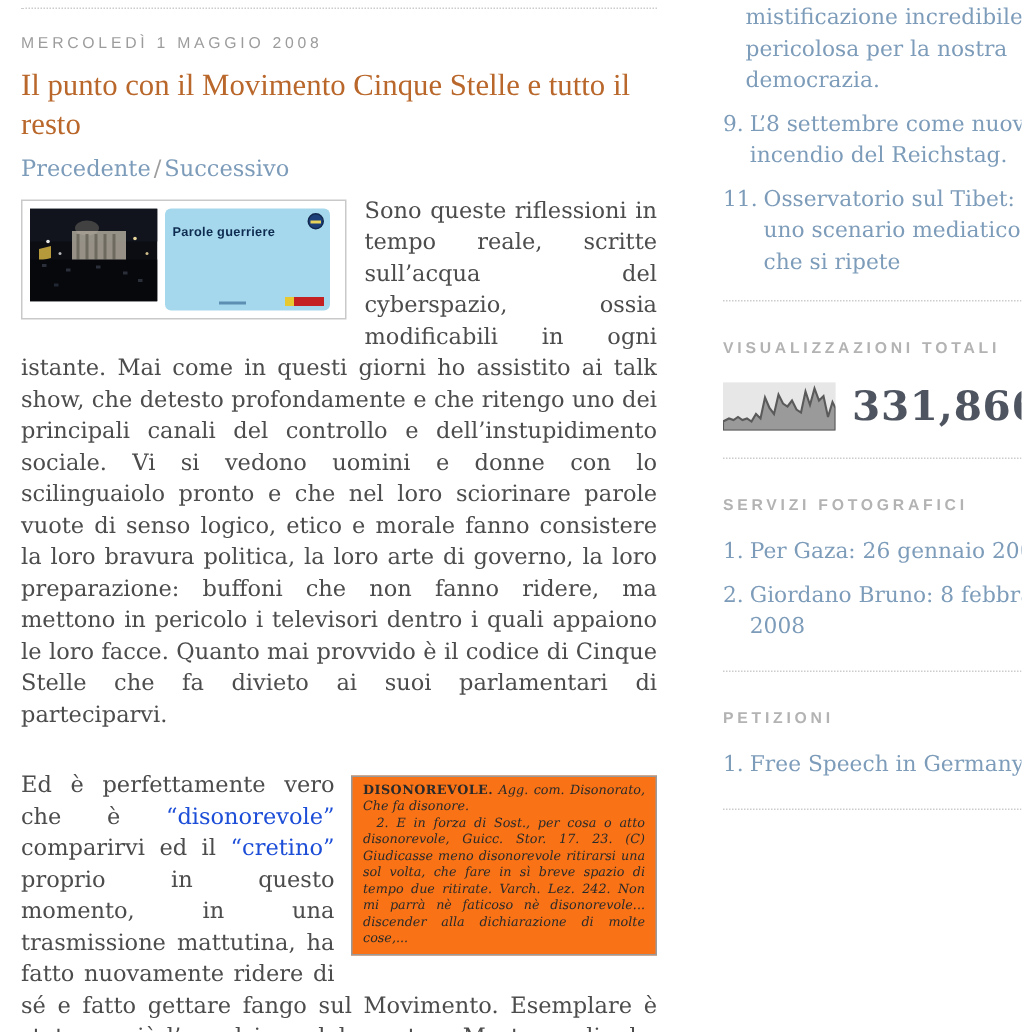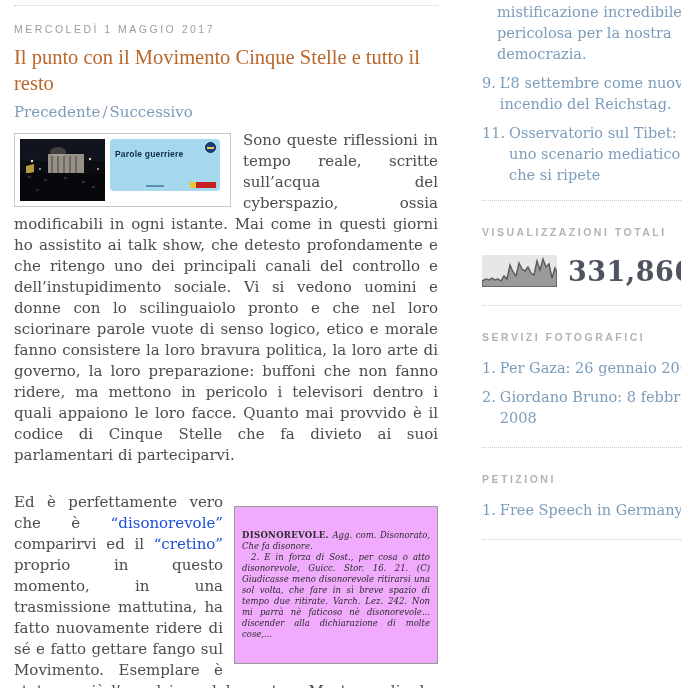--- a/index.html
+++ b/index.html
@@ -26,21 +26,21 @@
   .para{margin:0 0 26px 0;}
   .para a{color:#1d4ed8;text-decoration:none;cursor:pointer;}
 
   
   .thumb{
     float:left;width:205px;border:1px solid #c9c9c9;background:#fff;
     padding:5px;margin:3px 12px 6px 0;display:flex;gap:5px;cursor:pointer;
   }
   .thumb-photo{width:85px;height:62px;display:block;}
   .thumb-panel{
-    width:110px;height:52px;background:#a5d8ec;border-radius:4px;
+    width:110px;height:68px;background:#a5d8ec;border-radius:4px;
     padding:3px 5px;box-sizing:border-box;position:relative;overflow:hidden;
   }
   .panel-title{
     font-family:"Liberation Sans",sans-serif;font-weight:bold;
     font-size:8.5px;color:#0d2b50;letter-spacing:0.2px;
   }
   .panel-line{height:2px;background:rgba(20,70,120,0.55);margin:2.5px 0;border-radius:1px;}
   .panel-badge{
     position:absolute;top:3px;right:4px;width:11px;height:11px;border-radius:50%;
     background:#1c3f7a;border:1px solid #11294f;box-sizing:border-box;
@@ -54,22 +54,22 @@
   .panel-logo::before{
     content:"";position:absolute;left:0;top:0;width:6px;height:6px;background:#e8c830;
   }
   .panel-sign{
     position:absolute;bottom:4px;left:36px;width:18px;height:2px;
     background:rgba(20,70,120,0.5);
   }
 
   
   .dict{
-    float:right;width:188px;margin:14px 0 8px 11px;border:1px solid #9a9a9a;
-    background:#f0abfc;padding:23px 7px;font-size:8.5px;line-height:11px;
+    float:right;width:188px;margin:4px 0 8px 11px;border:1px solid #9a9a9a;
+    background:#f97316;padding:4px 7px;font-size:8.5px;line-height:11px;
     text-align:justify;color:#2a2a2a;
   }
   .dict .word{font-weight:bold;letter-spacing:0.3px;}
   .dict .def{font-style:italic;}
   .dict .dbody{display:block;text-indent:9px;font-style:italic;}
 
   
   .sidebar{
     position:absolute;left:482px;top:0;width:223px;
     font-size:14.5px;line-height:21px;color:#7d9cba;
@@ -90,21 +90,21 @@
     font-size:27px;font-weight:bold;color:#4e5560;letter-spacing:0.5px;
     font-family:"DejaVu Serif",serif;
   }
 </style>
 </head>
 <body>
 
 <div class="main">
   <div class="top-rule"></div>
 
-  <div class="post-date">MERCOLEDÌ 1 MAGGIO 2017</div>
+  <div class="post-date">MERCOLEDÌ 1 MAGGIO 2008</div>
 
   <h1 class="post-title" style="font-weight:normal;margin-bottom:0;">Il punto con il Movimento Cinque Stelle e tutto il resto</h1>
 
   <div class="post-nav">
     <a>Precedente</a><span class="sep">/</span><a>Successivo</a>
   </div>
 
   <div class="post-body">
 
     <p class="para">
@@ -147,21 +147,21 @@
           </span>
           <span class="panel-sign"></span>
           <span class="panel-logo"></span>
         </span>
       </span><span>Sono queste riflessioni in tempo reale, scritte sull’acqua del cyberspazio, ossia modificabili in ogni istante. Mai come in questi giorni ho assistito ai talk show, che detesto profondamente e che ritengo uno dei principali canali del controllo e dell’instupidimento sociale. Vi si vedono uomini e donne con lo scilinguaiolo pronto e che nel loro sciorinare parole vuote di senso logico, etico e morale fanno consistere la loro bravura politica, la loro arte di governo, la loro preparazione: buffoni che non fanno ridere, ma mettono in pericolo i televisori dentro i quali appaiono le loro facce. Quanto mai provvido è il codice di Cinque Stelle che fa divieto ai suoi parlamentari di parteciparvi.</span>
     </p>
 
     <p class="para" style="margin-bottom:0;">
       <span class="dict">
         <span class="word">DISONOREVOLE.</span><span class="def"> Agg. com. Disonorato, Che fa disonore.</span>
-        <span class="dbody">2. E in forza di Sost., per cosa o atto disonorevole, Guicc. Stor. 16. 21. (C) Giudicasse meno disonorevole ritirarsi una sol volta, che fare in sì breve spazio di tempo due ritirate. Varch. Lez. 242. Non mi parrà nè faticoso nè disonorevole... discender alla dichiarazione di molte cose,...</span>
+        <span class="dbody">2. E in forza di Sost., per cosa o atto disonorevole, Guicc. Stor. 17. 23. (C) Giudicasse meno disonorevole ritirarsi una sol volta, che fare in sì breve spazio di tempo due ritirate. Varch. Lez. 242. Non mi parrà nè faticoso nè disonorevole... discender alla dichiarazione di molte cose,...</span>
       </span><span>Ed è perfettamente vero che è </span><a>“disonorevole”</a><span> comparirvi ed il </span><a>“cretino”</a><span> proprio in questo momento, in una trasmissione mattutina, ha fatto nuovamente ridere di sé e fatto gettare fango sul Movimento. Esemplare è stata perciò l’espulsione del senatore Mastrangeli, che assai impropriamente invoca la libertà di pensiero sancita nell’art. 21 della costituzione: non vede le minacce a questo diritto (e non è il solo!), dove esse si trovano, e se ne inventa dove non ne esistono affatto: dentro il Movimento Cinque Stelle dove esiste la più piena libertà di pensiero. Il suo programma ha tuttavia una gravissima carenza: la specifica menzione della difesa, tutela e ristabilimento della libertà</span>
     </p>
 
   </div>
 </div>
 
 <div class="sidebar">
 
   <div class="partial-item">mistificazione incredibile e pericolosa per la nostra democrazia.</div>
 

